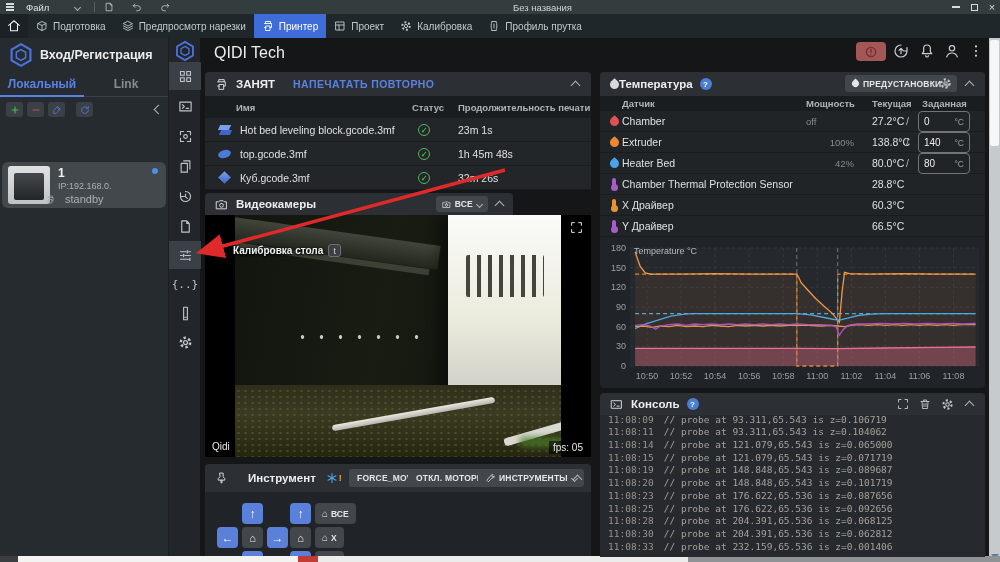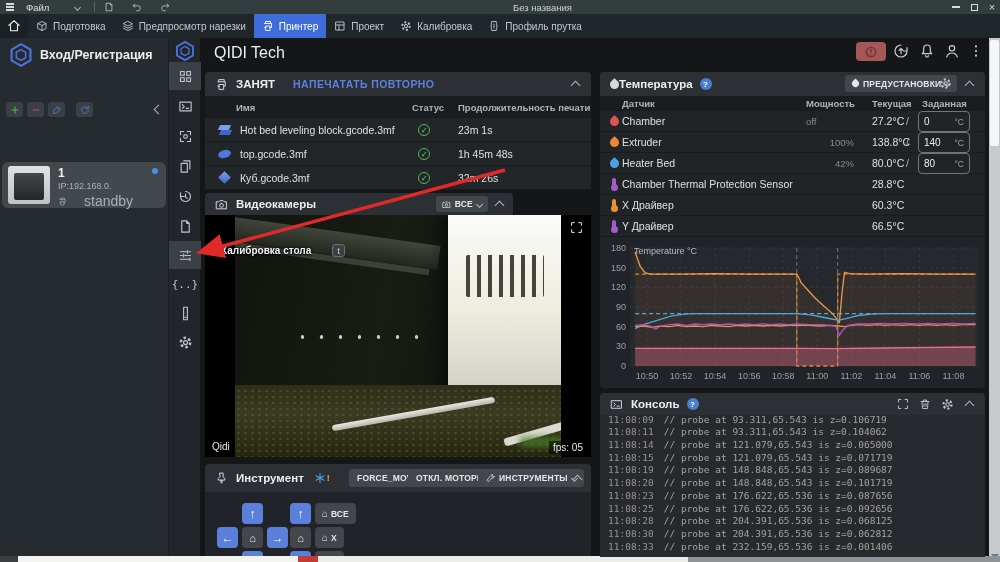--- a/index.html
+++ b/index.html
@@ -189,20 +189,25 @@
   <div class="abs sidebar">
     <div class="abs flex" style="left:0;top:0;width:168px;height:34px">
       <span class="abs" style="left:8px;top:4px" id="logo1">
           <svg width="26" height="26" viewBox="0 0 24 24">
             <path d="M12 2l8.7 5v10L12 22l-8.7-5V7z" fill="none" stroke="#4c73dd" stroke-width="2"></path>
             <path d="M12 7l4.3 2.5v5L12 17l-4.3-2.5v-5z" fill="none" stroke="#4c73dd" stroke-width="1.4"></path>
           </svg>
         </span>
       <span class="abs" style="left:40px;top:10px;font-size:12.5px;color:#eceef0;font-weight:bold">Вход/Регистрация</span>
     </div>
+    <div class="abs" style="left:0;top:34px;width:168px;height:25px;border-bottom:1px solid #3a4045">
+      <span class="abs side-tab" style="left:0;width:84px;text-align:center;top:5px;color:#5b82e0">Локальный</span>
+      <span class="abs" style="left:0;top:23px;width:84px;height:2px;background:#5b82e0"></span>
+      <span class="abs side-tab" style="left:84px;width:84px;text-align:center;top:5px;color:#868c91">Link</span>
+    </div>
     <div class="abs" style="left:0;top:59px;width:168px;height:25px">
       <span class="abs tbbtn" style="left:6px;top:5px;color:#44c04e" id="b-add">
           <svg width="10" height="10" viewBox="0 0 24 24" fill="none" stroke="currentColor" stroke-width="2.6" stroke-linecap="round" stroke-linejoin="round">
             <path d="M12 5v14M5 12h14"></path>
           </svg>
         </span>
       <span class="abs tbbtn" style="left:27px;top:5px;color:#c05555" id="b-del">
           <svg width="10" height="10" viewBox="0 0 24 24" fill="none" stroke="currentColor" stroke-width="2.6" stroke-linecap="round" stroke-linejoin="round">
             <path d="M5 12h14"></path>
           </svg>
@@ -216,21 +221,21 @@
           <svg width="10" height="10" viewBox="0 0 24 24" fill="none" stroke="currentColor" stroke-width="1.8" stroke-linecap="round" stroke-linejoin="round">
             <path d="M20 12a8 8 0 1 1-3-6M20 3v5h-5"></path>
           </svg>
         </span>
       <span class="abs chev l" style="left:155px;top:9px"></span>
     </div>
     <div class="abs devcard">
       <span class="thumb"></span>
       <span class="abs" style="left:56px;top:4px;font-size:12px;font-weight:bold;color:#f0f2f4">1</span>
       <span class="abs" style="left:56px;top:19px;font-size:9px;color:#aab0b5">IP:192.168.0.</span>
-      <span class="abs flex" style="left:56px;top:31px;gap:17px;font-size:14px;color:#aab0b5">
+      <span class="abs flex" style="left:44px;top:31px;gap:10px;font-size:11px;color:#aab0b5">
         <span id="ic-devprn" style="display:inline-flex">
             <svg width="9" height="9" viewBox="0 0 24 24" fill="none" stroke="currentColor" stroke-width="1.8" stroke-linecap="round" stroke-linejoin="round">
               <path d="M7 7V3h10v4M5 7h14v8h-3M8 15H5M8 12h8v9H8z"></path>
             </svg>
           </span>
         <span>standby</span>
       </span>
       <span class="abs dot" style="left:150px;top:6px"></span>
     </div>
   </div>
@@ -398,35 +403,35 @@
         <div class="abs" style="left:268px;top:214px;width:70px;height:8px;background:#d9d9d2;transform:rotate(-16deg);border-radius:3px"></div>
         <div class="abs" style="left:285px;top:222px;width:45px;height:10px;background:#4a7a28;filter:blur(3px);opacity:.8"></div>
       </div>
       <span class="abs" style="right:8px;top:6px;color:#e8eaeb" id="ic-full">
           <svg width="13" height="13" viewBox="0 0 24 24" fill="none" stroke="currentColor" stroke-width="1.8" stroke-linecap="round" stroke-linejoin="round">
             <path d="M3 8V3h5M16 3h5v5M21 16v5h-5M8 21H3v-5"></path>
           </svg>
         </span>
       <span class="abs" style="left:7px;bottom:5px;font-size:10px;color:#e8eaeb">Qidi</span>
       <span class="abs" style="right:4px;bottom:3px;font-size:10px;color:#e8eaeb;background:rgba(0,0,0,.55);padding:1px 4px">fps: 05</span>
-      <span class="abs flex" style="left:16px;top:29px;gap:21px;z-index:30">
+      <span class="abs flex" style="left:28px;top:29px;gap:5px;z-index:30">
         <span class="ttip">Калибровка стола</span>
         <span class="keycap">t</span>
       </span>
     </div>
   </div>
 
   <div class="panel" style="left:205px;top:464px;width:386px;height:98px">
     <div class="ph" style="height:28px">
       <span style="margin-left:10px;color:#d7dadd;display:inline-flex" id="ic-noz">
           <svg width="13" height="13" viewBox="0 0 24 24" fill="none" stroke="currentColor" stroke-width="1.8" stroke-linecap="round" stroke-linejoin="round">
             <path d="M9 2h6v7l3 3v3H6v-3l3-3zM11 15v5h2v-5"></path>
           </svg>
         </span>
-      <span class="ptitle" style="margin-left:8px">Инструмент</span>
+      <span class="ptitle" style="margin-left:20px">Инструмент</span>
       <span style="margin-left:10px;color:#4da3e0;display:inline-flex" id="ic-snow">
           <svg width="12" height="12" viewBox="0 0 24 24" fill="none" stroke="currentColor" stroke-width="2.2" stroke-linecap="round" stroke-linejoin="round">
             <path d="M12 3v18M4.2 7.5l15.6 9M4.2 16.5l15.6-9"></path>
           </svg>
         </span>
       <span style="color:#e8a33d;font-weight:bold;font-size:9px;margin-left:1px">!</span>
       <span class="btn-dark" style="position:absolute;left:144px;top:5px;height:18px;padding:0 8px">FORCE_MOVE</span>
       <span class="btn-dark" style="position:absolute;left:203px;top:5px;height:18px;padding:0 8px">ОТКЛ. МОТОРЫ</span>
       <span class="btn-dark" style="position:absolute;left:273px;top:5px;height:18px;padding:0 7px">
         <span id="ic-wrench" style="display:inline-flex">

